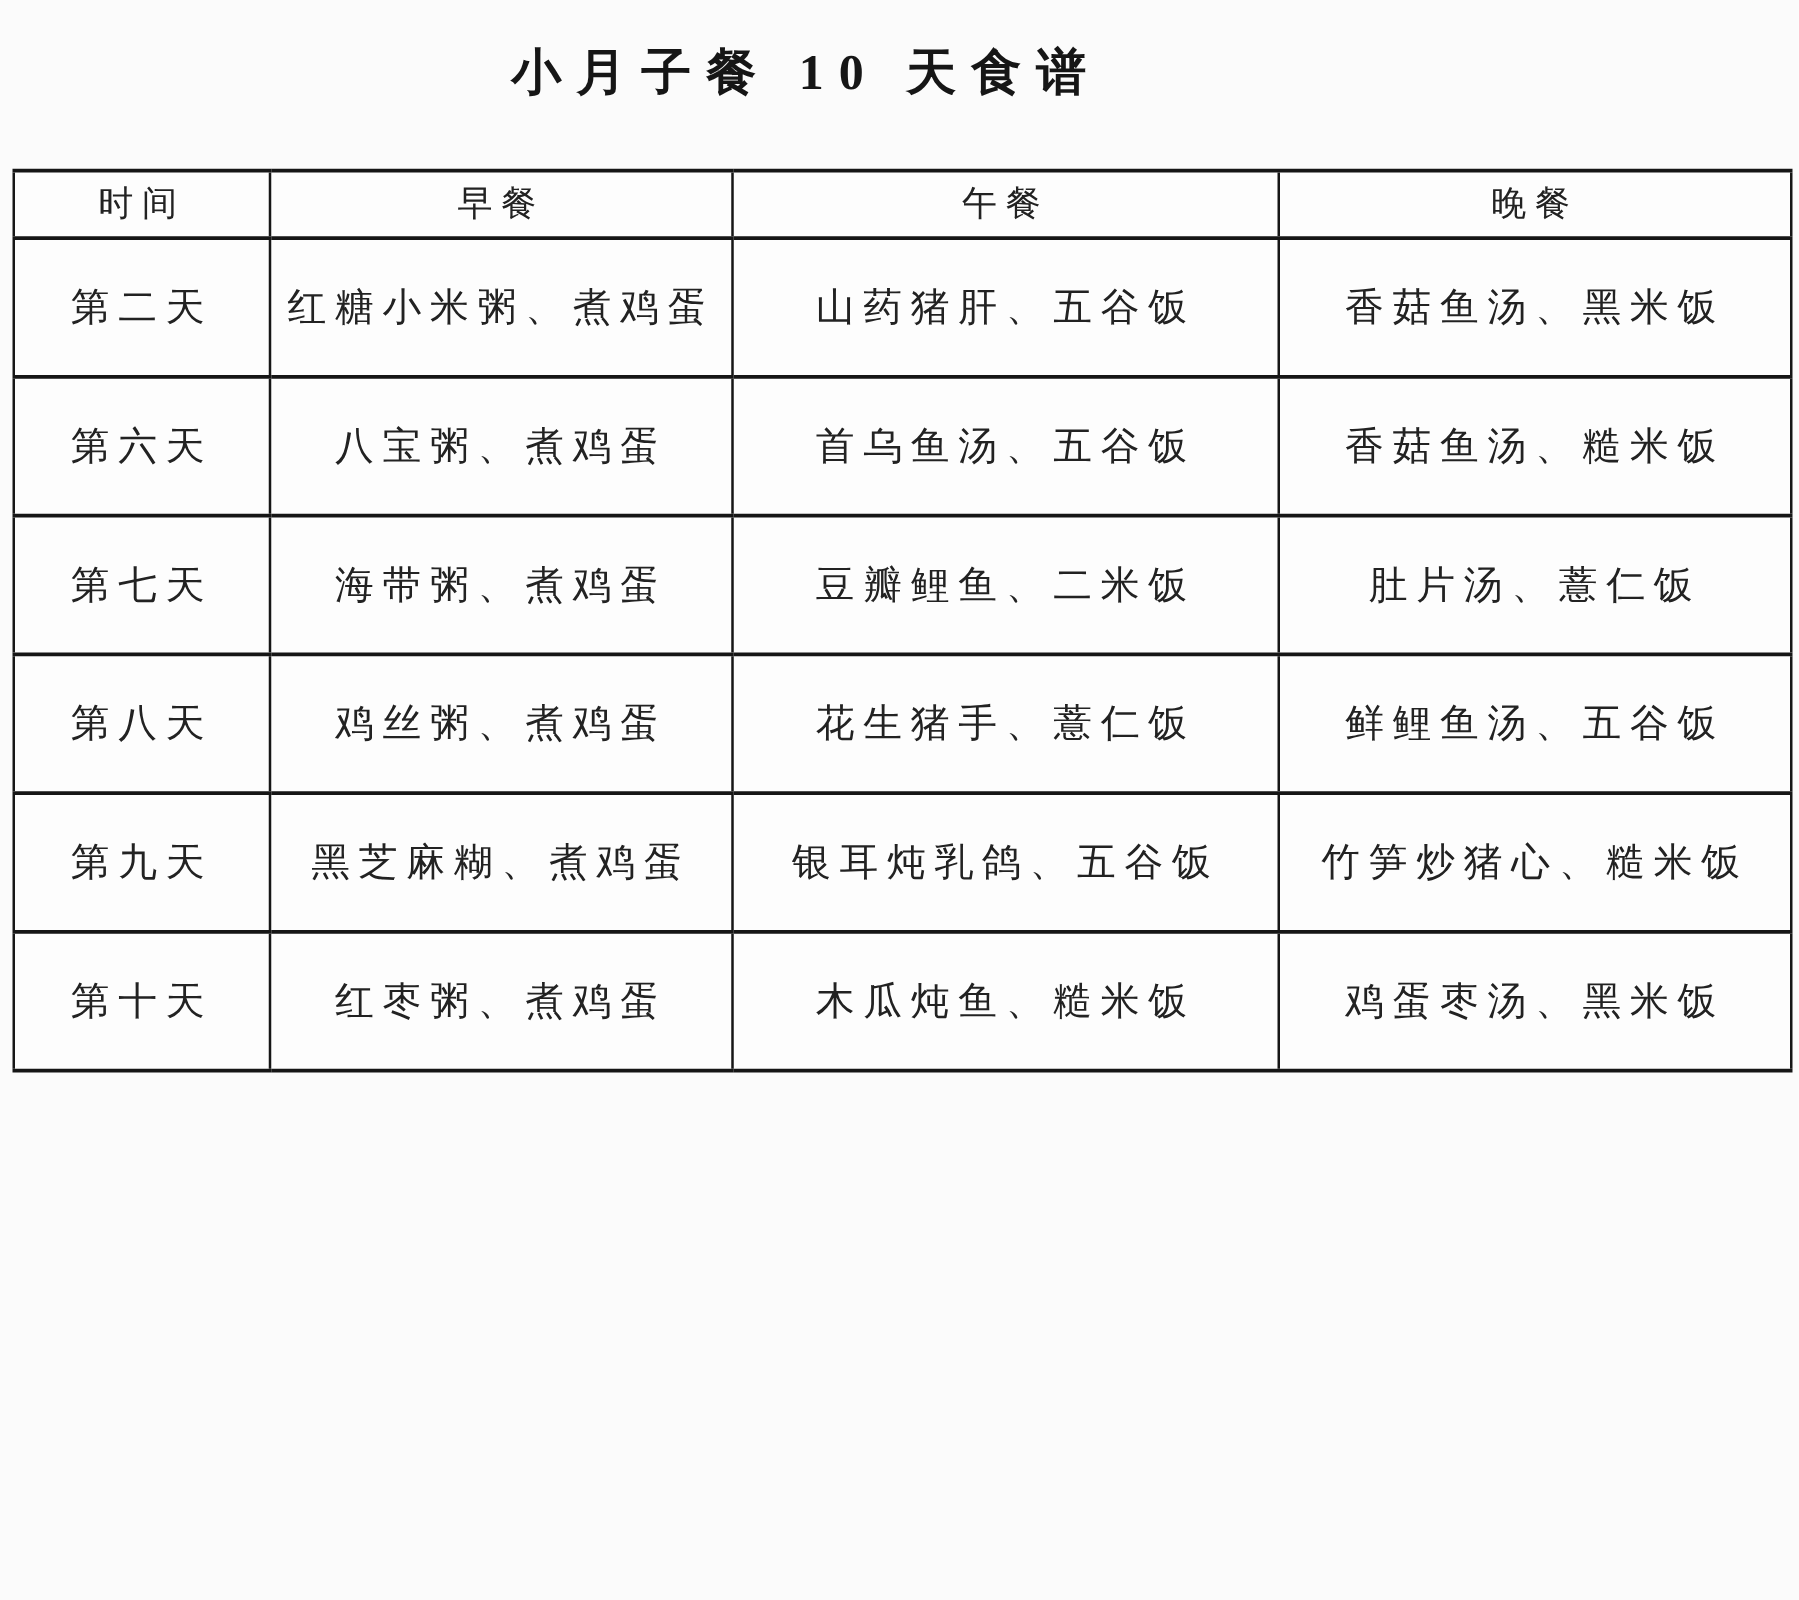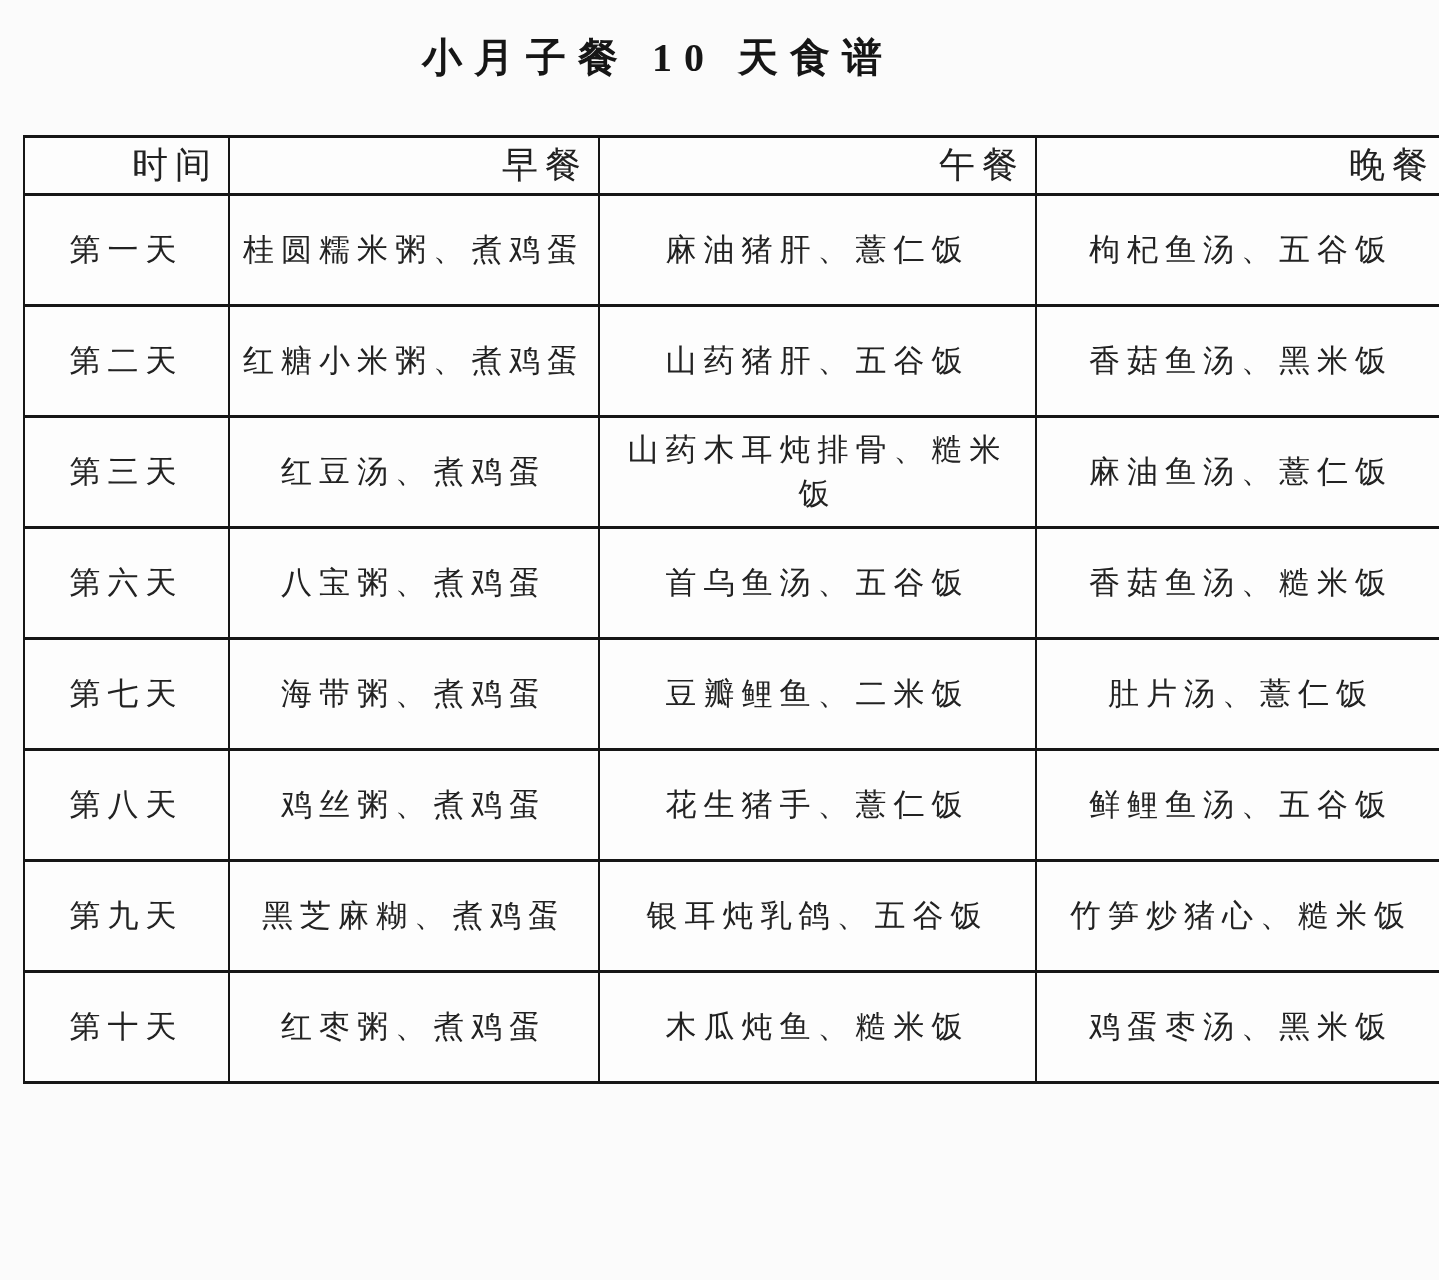--- a/index.html
+++ b/index.html
@@ -9,21 +9,20 @@
     height: 1280px;
     overflow: hidden;
     background: #fbfbfb;
     font-family: "Liberation Serif", "DejaVu Serif", serif;
     color: #1f1f1f;
   }
   .page {
     position: relative;
     width: 1290px;
     height: 1280px;
-    margin-left: 13px;
   }
   .title {
     margin: 0;
     padding-top: 30px;
     height: 72px;
     text-align: center;
     font-size: 40px;
     font-weight: bold;
     letter-spacing: 12px;
     color: #161616;
@@ -50,22 +49,21 @@
     font-size: 31px;
     letter-spacing: 7px;
     line-height: 1.42;
     padding: 2px 10px;
     color: #222;
   }
   table.meal-table thead tr { height: 54px; }
   table.meal-table tbody tr { height: 111px; }
   table.meal-table th {
     font-weight: normal;
-    font-size: 36px;
-    text-align: right;
+    font-size: 28px;
   }
 </style>
 </head>
 <body>
 
 <div class="page">
 
   <h1 class="title">小月子餐 10 天食谱</h1>
 
   <table class="meal-table">
@@ -78,36 +76,24 @@
     <thead>
       <tr>
         <th>时间</th>
         <th>早餐</th>
         <th>午餐</th>
         <th>晚餐</th>
       </tr>
     </thead>
     <tbody>
       <tr>
-        <td>第一天</td>
-        <td>桂圆糯米粥、煮鸡蛋</td>
-        <td>麻油猪肝、薏仁饭</td>
-        <td>枸杞鱼汤、五谷饭</td>
-      </tr>
-      <tr>
         <td>第二天</td>
         <td>红糖小米粥、煮鸡蛋</td>
         <td>山药猪肝、五谷饭</td>
         <td>香菇鱼汤、黑米饭</td>
-      </tr>
-      <tr>
-        <td>第三天</td>
-        <td>红豆汤、煮鸡蛋</td>
-        <td>山药木耳炖排骨、糙米饭</td>
-        <td>麻油鱼汤、薏仁饭</td>
       </tr>
       <tr>
         <td>第六天</td>
         <td>八宝粥、煮鸡蛋</td>
         <td>首乌鱼汤、五谷饭</td>
         <td>香菇鱼汤、糙米饭</td>
       </tr>
       <tr>
         <td>第七天</td>
         <td>海带粥、煮鸡蛋</td>

